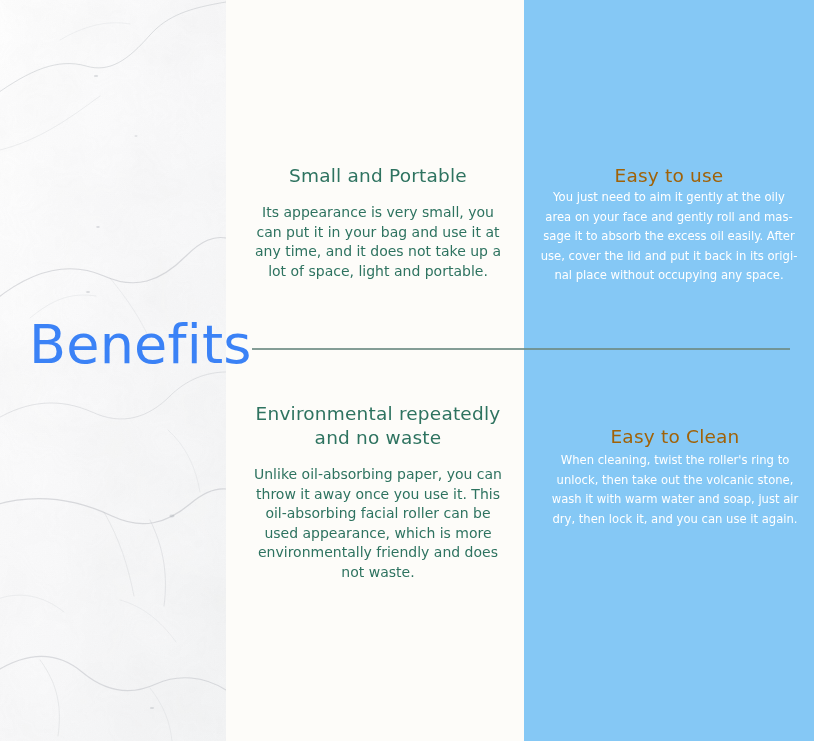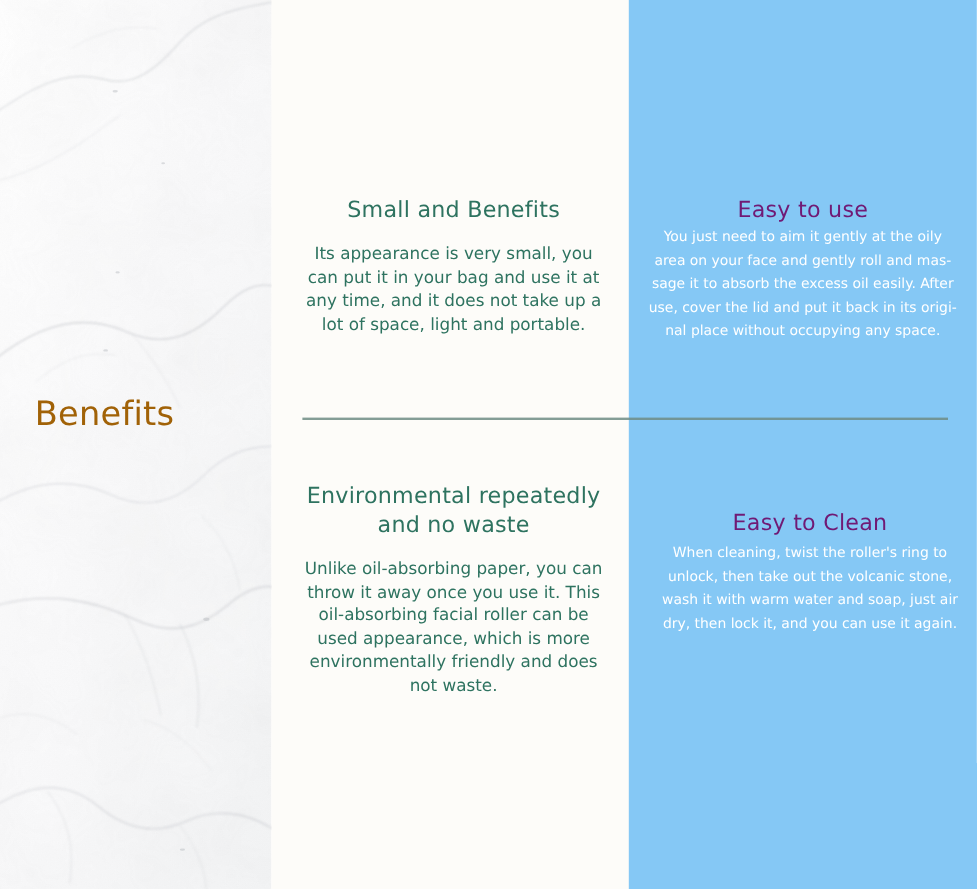--- a/index.html
+++ b/index.html
@@ -38,25 +38,25 @@
     width: 226px;
     height: 741px;
     display: block;
   }
 
   .benefits-title {
     position: absolute;
     left: 29px;
     top: 318px;
     width: 190px;
-    font-size: 28px;
+    font-size: 54px;
     line-height: 54px;
     font-weight: 400;
     letter-spacing: 0.2px;
-    color: #a16207;
+    color: #3b82f6;
     font-family: "DejaVu Sans", sans-serif;
     z-index: 5;
   }
 
   
   .cream-col {
     position: absolute;
     left: 232px;
     top: 0;
     width: 292px;
@@ -110,21 +110,21 @@
     line-height: 24px;
   }
   .quad.on-cream p {
     color: #2E7360;
     font-size: 14px;
     line-height: 19.5px;
   }
 
   
   .quad.on-blue h3 {
-    color: #701a75;
+    color: #a16207;
     font-size: 18.5px;
     line-height: 24px;
   }
   .quad.on-blue p {
     color: #FFFFFF;
     font-size: 11.6px;
     line-height: 19.5px;
   }
 
   
@@ -227,21 +227,21 @@
 
   <div class="cream-col"></div>
 
   <div class="blue-col"></div>
 
   <div class="benefits-title">Benefits</div>
 
   <div class="divider"></div>
 
   <div class="quad on-cream" id="quad-small-portable">
-    <h3>Small and Benefits</h3>
+    <h3>Small and Portable</h3>
     <p>Its appearance is very small, you can put it in your bag and use it at any time, and it does not take up a lot of space, light and portable.</p>
   </div>
 
   <div class="quad on-blue" id="quad-easy-use">
     <h3>Easy to use</h3>
     <p>You just need to aim it gently at the oily area on your face and gently roll and mas-sage it to absorb the excess oil easily. After use, cover the lid and put it back in its origi-nal place without occupying any space.</p>
   </div>
 
   <div class="quad on-cream" id="quad-environmental">
     <h3>Environmental repeatedly and no waste</h3>

